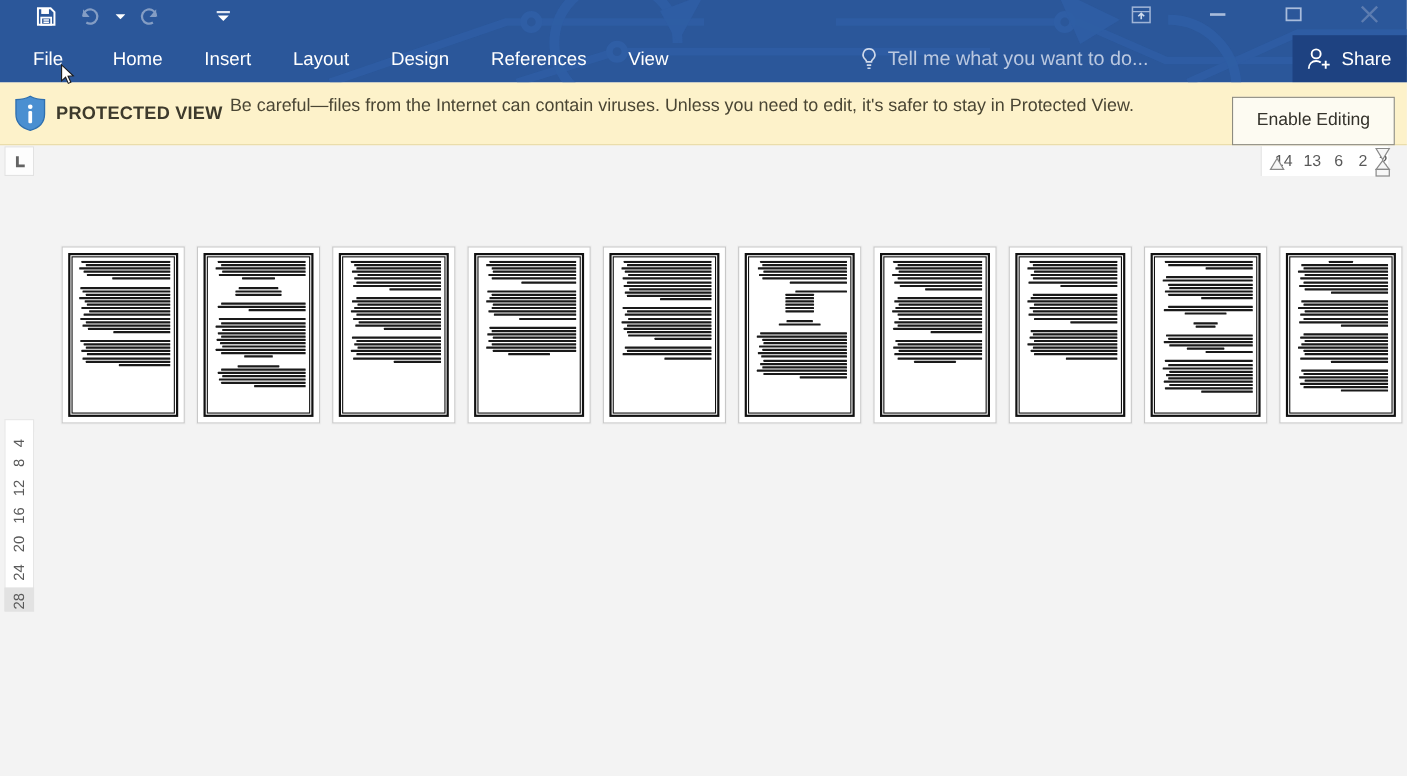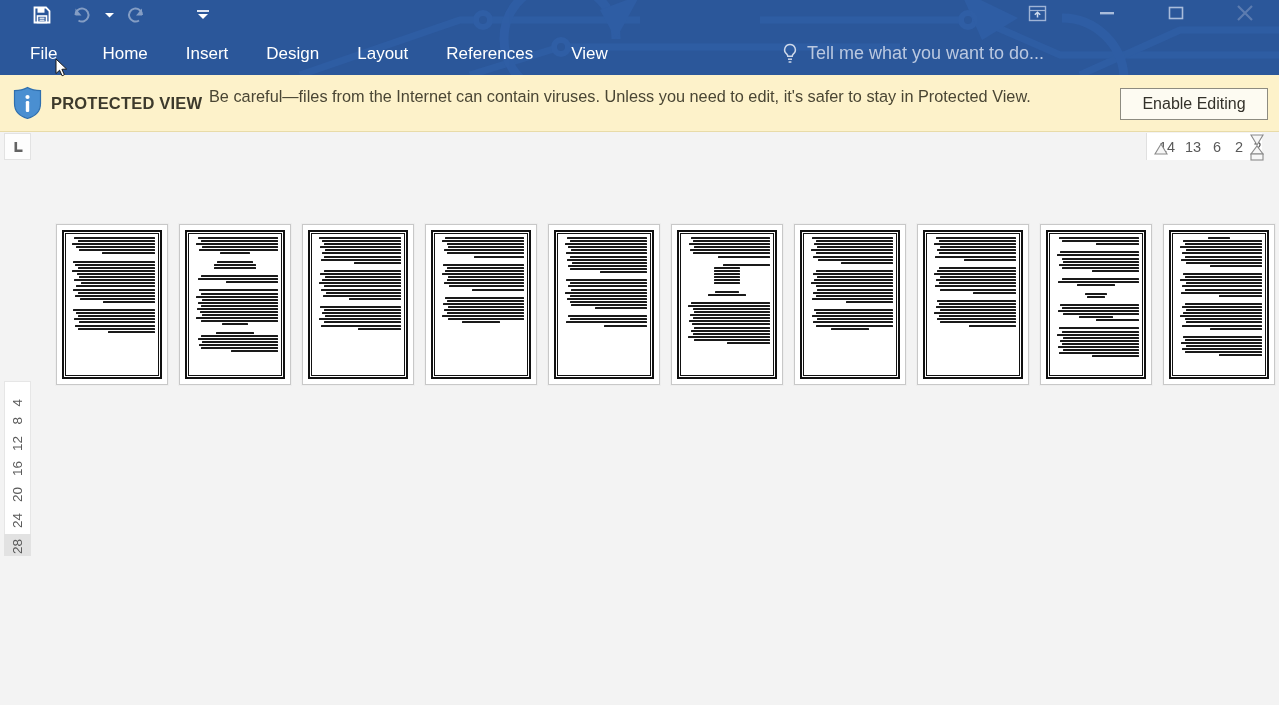--- a/index.html
+++ b/index.html
@@ -164,21 +164,21 @@
     position: absolute;
     left: 209px; top: 84px;
     width: 880px;
     font-size: 16.3px;
     color: #4a4634;
     line-height: 24px;
   }
   .pv-btn {
     position: absolute;
     left: 1120px; top: 88px;
-    width: 148px; height: 32px;
+    width: 148px; height: 44px;
     background: #fdfbf2;
     border: 1px solid #8d8b80;
     color: #33312a;
     font-size: 16px;
     display: flex;
     align-items: center;
     justify-content: center;
     box-sizing: border-box;
   }
 
@@ -403,42 +403,50 @@
       <div class="tab tab-file">
           <span>File</span>
         </div>
       <div class="tab tab-gap">
           <span>Home</span>
         </div>
       <div class="tab tab-gap">
           <span>Insert</span>
         </div>
       <div class="tab tab-gap">
+          <span>Layout</span>
+        </div>
+      <div class="tab tab-gap">
           <span>Design</span>
-        </div>
-      <div class="tab tab-gap">
-          <span>Layout</span>
         </div>
       <div class="tab tab-gap">
           <span>References</span>
         </div>
       <div class="tab tab-gap">
           <span>View</span>
         </div>
     </div>
 
     <div class="tellme">
       <svg width="16" height="22" viewBox="0 0 16 22">
         <path d="M8 1.5 a5.3,5.3 0 0,1 3.4,9.4 c-0.9,0.8 -1.2,1.5 -1.2,2.4 h-4.4 c0 -0.9 -0.3,-1.6 -1.2,-2.4 A5.3,5.3 0 0,1 8 1.5 Z" fill="none" stroke="#cfd9ea" stroke-width="1.5"></path>
         <line x1="6" y1="16.2" x2="10" y2="16.2" stroke="#cfd9ea" stroke-width="1.5"></line>
         <line x1="6.6" y1="19" x2="9.4" y2="19" stroke="#cfd9ea" stroke-width="1.5"></line>
       </svg>
       <span class="tellme-text">Tell me what you want to do...</span>
     </div>
 
+    <div class="share">
+      <svg width="23" height="22" viewBox="0 0 23 22">
+        <circle cx="8.5" cy="6" r="4.1" fill="none" stroke="#ffffff" stroke-width="1.7"></circle>
+        <path d="M1.8 19.5 c0,-4.5 3,-7 6.7,-7 c1.6,0 3.1,0.5 4.2,1.3" fill="none" stroke="#ffffff" stroke-width="1.7"></path>
+        <path d="M17.2 12.2 v7.2 M13.6 15.8 h7.2" stroke="#ffffff" stroke-width="1.7"></path>
+      </svg>
+      <span class="share-text">Share</span>
+    </div>
   </div>
 
   <div class="pvbar"></div>
 
   <svg class="pv-shield" viewBox="0 0 31 34">
     <path d="M15.5 1.5 C11 4 6 4.6 2.5 4.6 v13 C2.5 26 8.6 30.6 15.5 32.5 C22.4 30.6 28.5 26 28.5 17.6 v-13 C25 4.6 20 4 15.5 1.5 Z" fill="#4a8fd1" stroke="#2f6fae" stroke-width="1.2"></path>
     <circle cx="15.5" cy="11" r="2.1" fill="#ffffff"></circle>
     <rect x="13.8" y="15" width="3.4" height="11" rx="1.2" fill="#ffffff"></rect>
   </svg>
 

